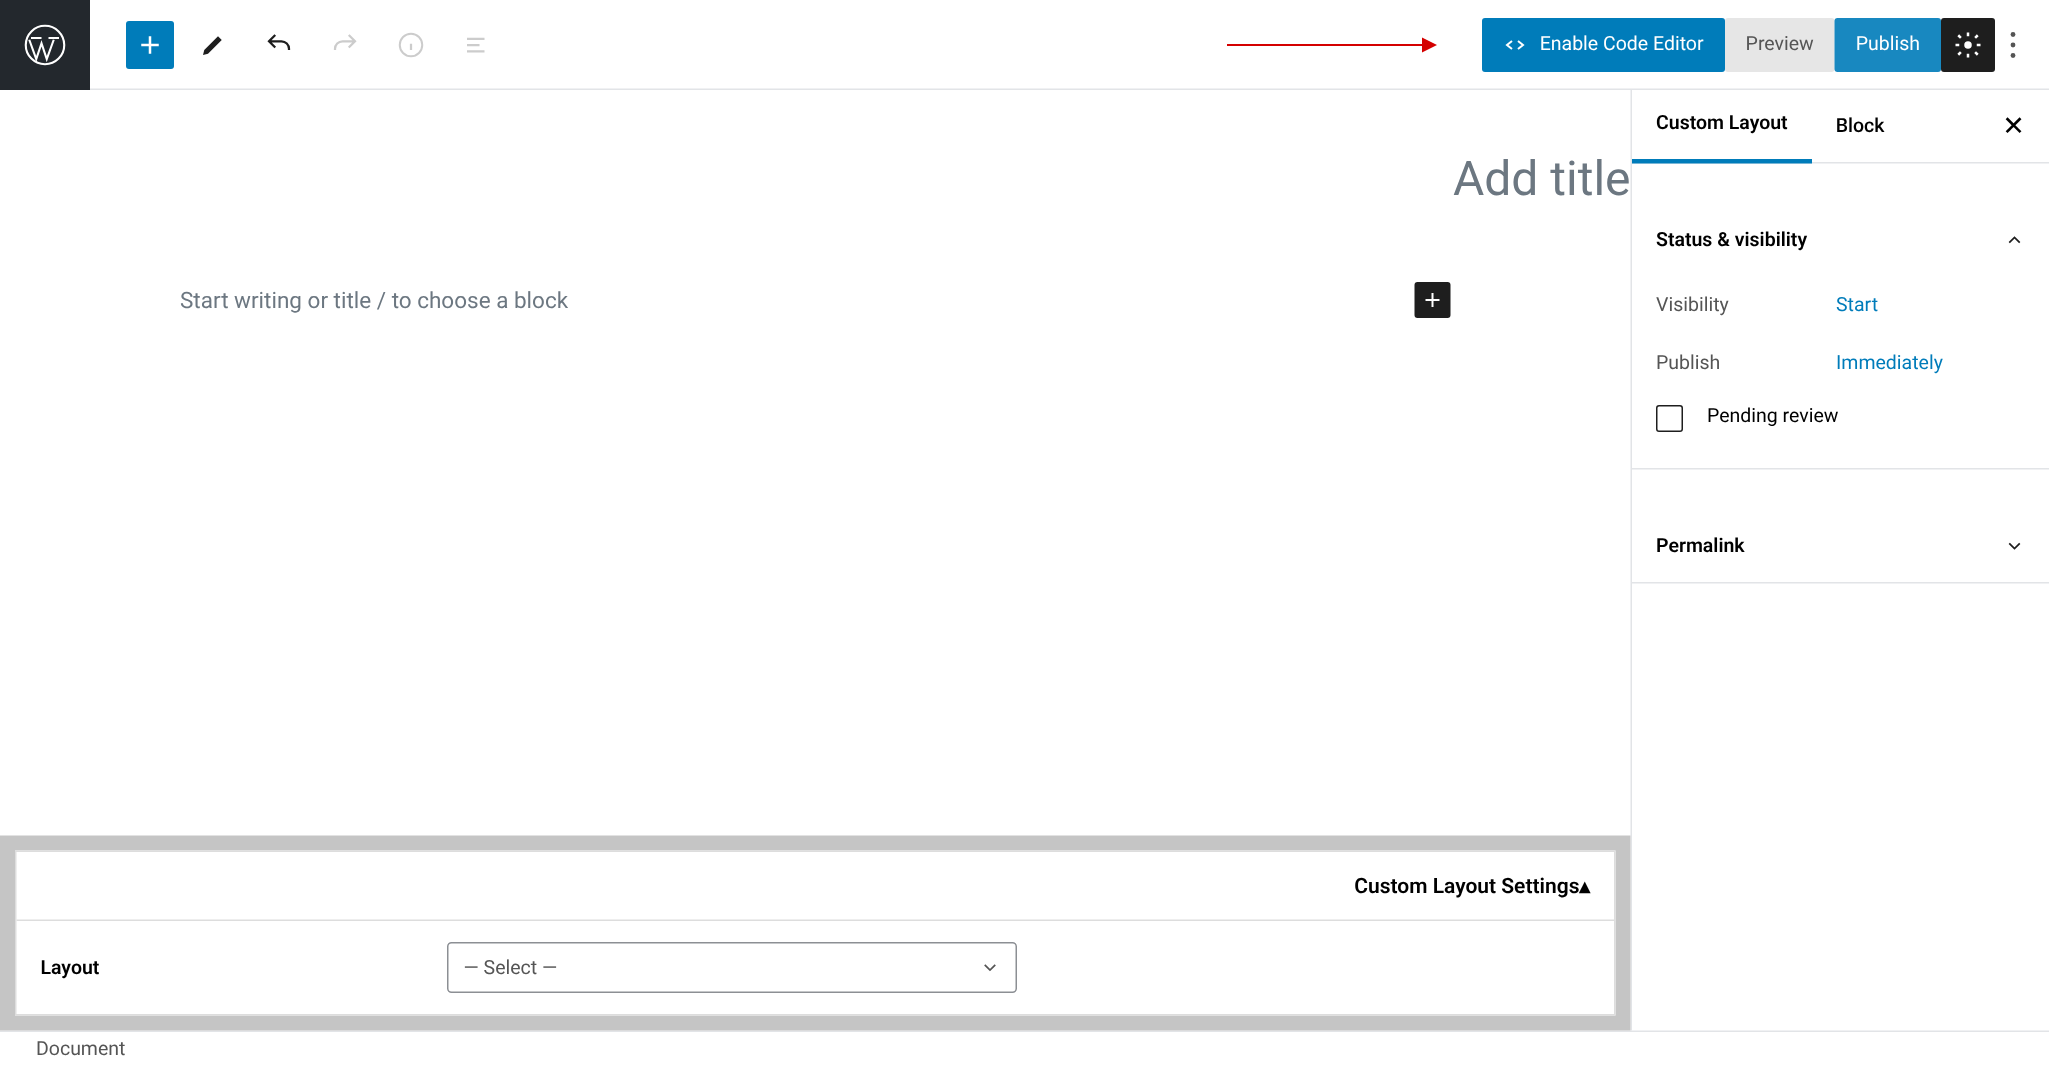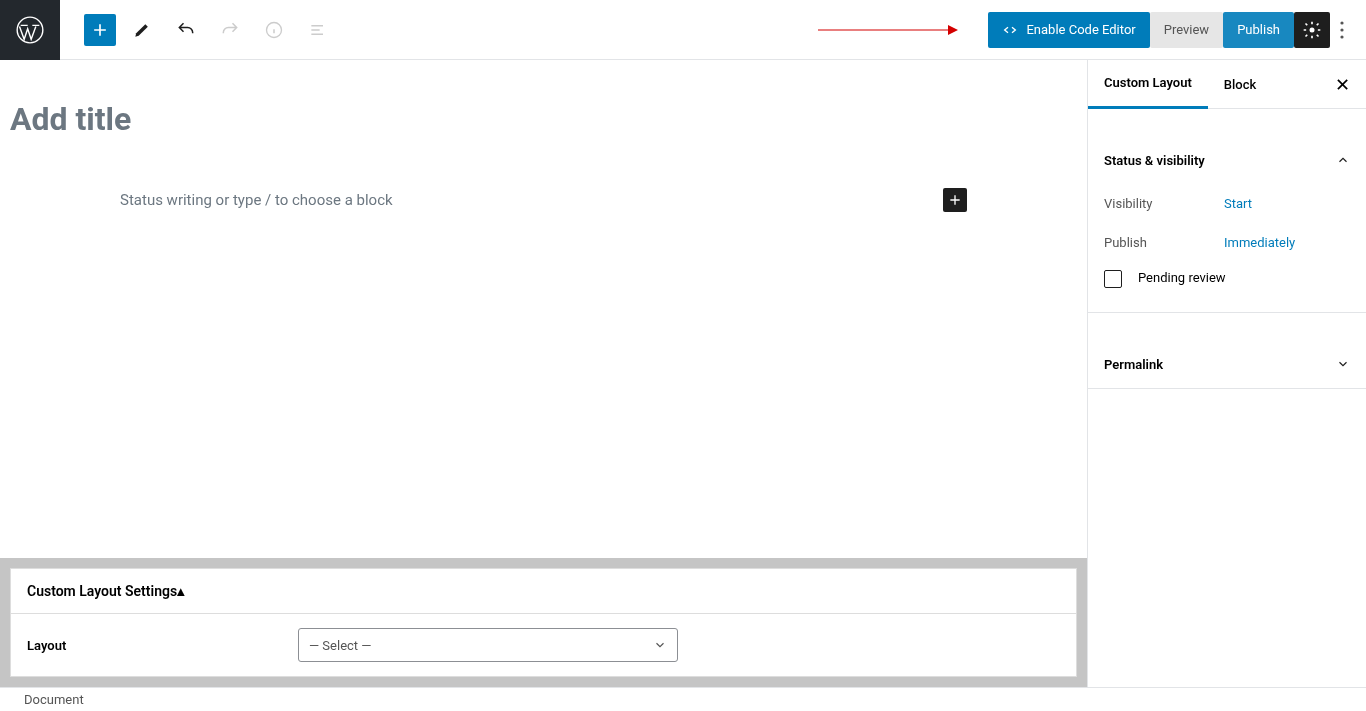--- a/index.html
+++ b/index.html
@@ -15,28 +15,28 @@
   .btn-code { background: #007cba; color: #fff; height: 36px; padding: 0 14px; display: flex; align-items: center; gap: 8px; font-size: 13px; border-radius: 2px; cursor: pointer; }
   .btn-preview { background: #e6e6e6; color: #555; height: 36px; padding: 0 14px; display: flex; align-items: center; font-size: 13px; border-radius: 2px; cursor: pointer; }
   .btn-publish { background: #007cba; color: #fff; height: 36px; padding: 0 14px; display: flex; align-items: center; font-size: 13px; border-radius: 2px; cursor: pointer; opacity:0.9;}
   .btn-settings { background: #1e1e1e; color: #fff; width: 36px; height: 36px; display: flex; align-items: center; justify-content: center; border-radius: 2px; cursor: pointer; }
   .btn-more { width: 24px; height: 36px; display: flex; align-items: center; justify-content: center; cursor: pointer; color: #555; }
   .arrow { position: absolute; left: 818px; top: 22px; }
 
   .main { display: flex; height: 627px; }
   .editor { flex: 1; display: flex; flex-direction: column; position: relative; }
   .title-area { padding: 40px 0 0 10px; }
-  .title-placeholder { font-size: 32px; font-weight: 700; color: #6c7781; }
+  .title-placeholder { font-size: 32px; font-weight: 400; color: #6c7781; text-align: right; }
   .block-area { margin: 50px 120px 0 120px; display: flex; align-items: center; justify-content: space-between; }
   .block-placeholder { color: #6c7781; font-size: 15px; }
   .block-add { width: 24px; height: 24px; background: #1e1e1e; display: flex; align-items: center; justify-content: center; border-radius: 2px; cursor: pointer; }
 
   .settings-panel { position: absolute; left: 0; right: 0; bottom: 0; background: #c5c5c5; padding: 10px; }
   .panel-box { background: #fff; border: 1px solid #ddd; }
-  .panel-header { padding: 14px 16px; font-size: 14px; font-weight: 600; display: flex; justify-content: flex-start; align-items: center; border-bottom: 1px solid #ddd; cursor: pointer; }
+  .panel-header { padding: 14px 16px; font-size: 14px; font-weight: 600; display: flex; justify-content: flex-end; align-items: center; border-bottom: 1px solid #ddd; cursor: pointer; }
   .panel-body { padding: 14px 16px; display: flex; align-items: center; }
   .panel-label { font-size: 13px; font-weight: 600; width: 260px; }
   .panel-select { border: 1px solid #8c8f94; border-radius: 3px; height: 34px; width: 380px; padding: 0 10px; display: flex; align-items: center; justify-content: space-between; font-size: 13px; color: #555; cursor: pointer; margin-left: 11px; }
   
   .sidebar { width: 279px; border-left: 1px solid #e2e4e7; display: flex; flex-direction: column; gap: 28px; }
   .sb-tabs { display: flex; align-items: center; height: 49px; border-bottom: 1px solid #e2e4e7; }
   .sb-tab { padding: 0 16px; height: 49px; display: flex; align-items: center; font-size: 13px; font-weight: 500; cursor: pointer; }
   .sb-tab.active { font-weight: 600; border-bottom: 3px solid #007cba; }
   .sb-close { margin-left: auto; padding: 0 16px; cursor: pointer; font-size: 18px; }
   .sb-section { border-bottom: 1px solid #e2e4e7; }
@@ -127,21 +127,21 @@
     </div>
   </div>
 </div>
 
 <div class="main">
   <div class="editor">
     <div class="title-area">
       <div class="title-placeholder">Add title</div>
     </div>
     <div class="block-area">
-      <div class="block-placeholder">Status writing or type / to choose a block</div>
+      <div class="block-placeholder">Start writing or title / to choose a block</div>
       <div class="block-add">
         <svg width="16" height="16" viewBox="0 0 24 24">
             <path d="M12 5v14M5 12h14" stroke="#fff" stroke-width="2"></path>
           </svg>
       </div>
     </div>
 
     <div class="settings-panel">
       <div class="panel-box">
         <div class="panel-header">

